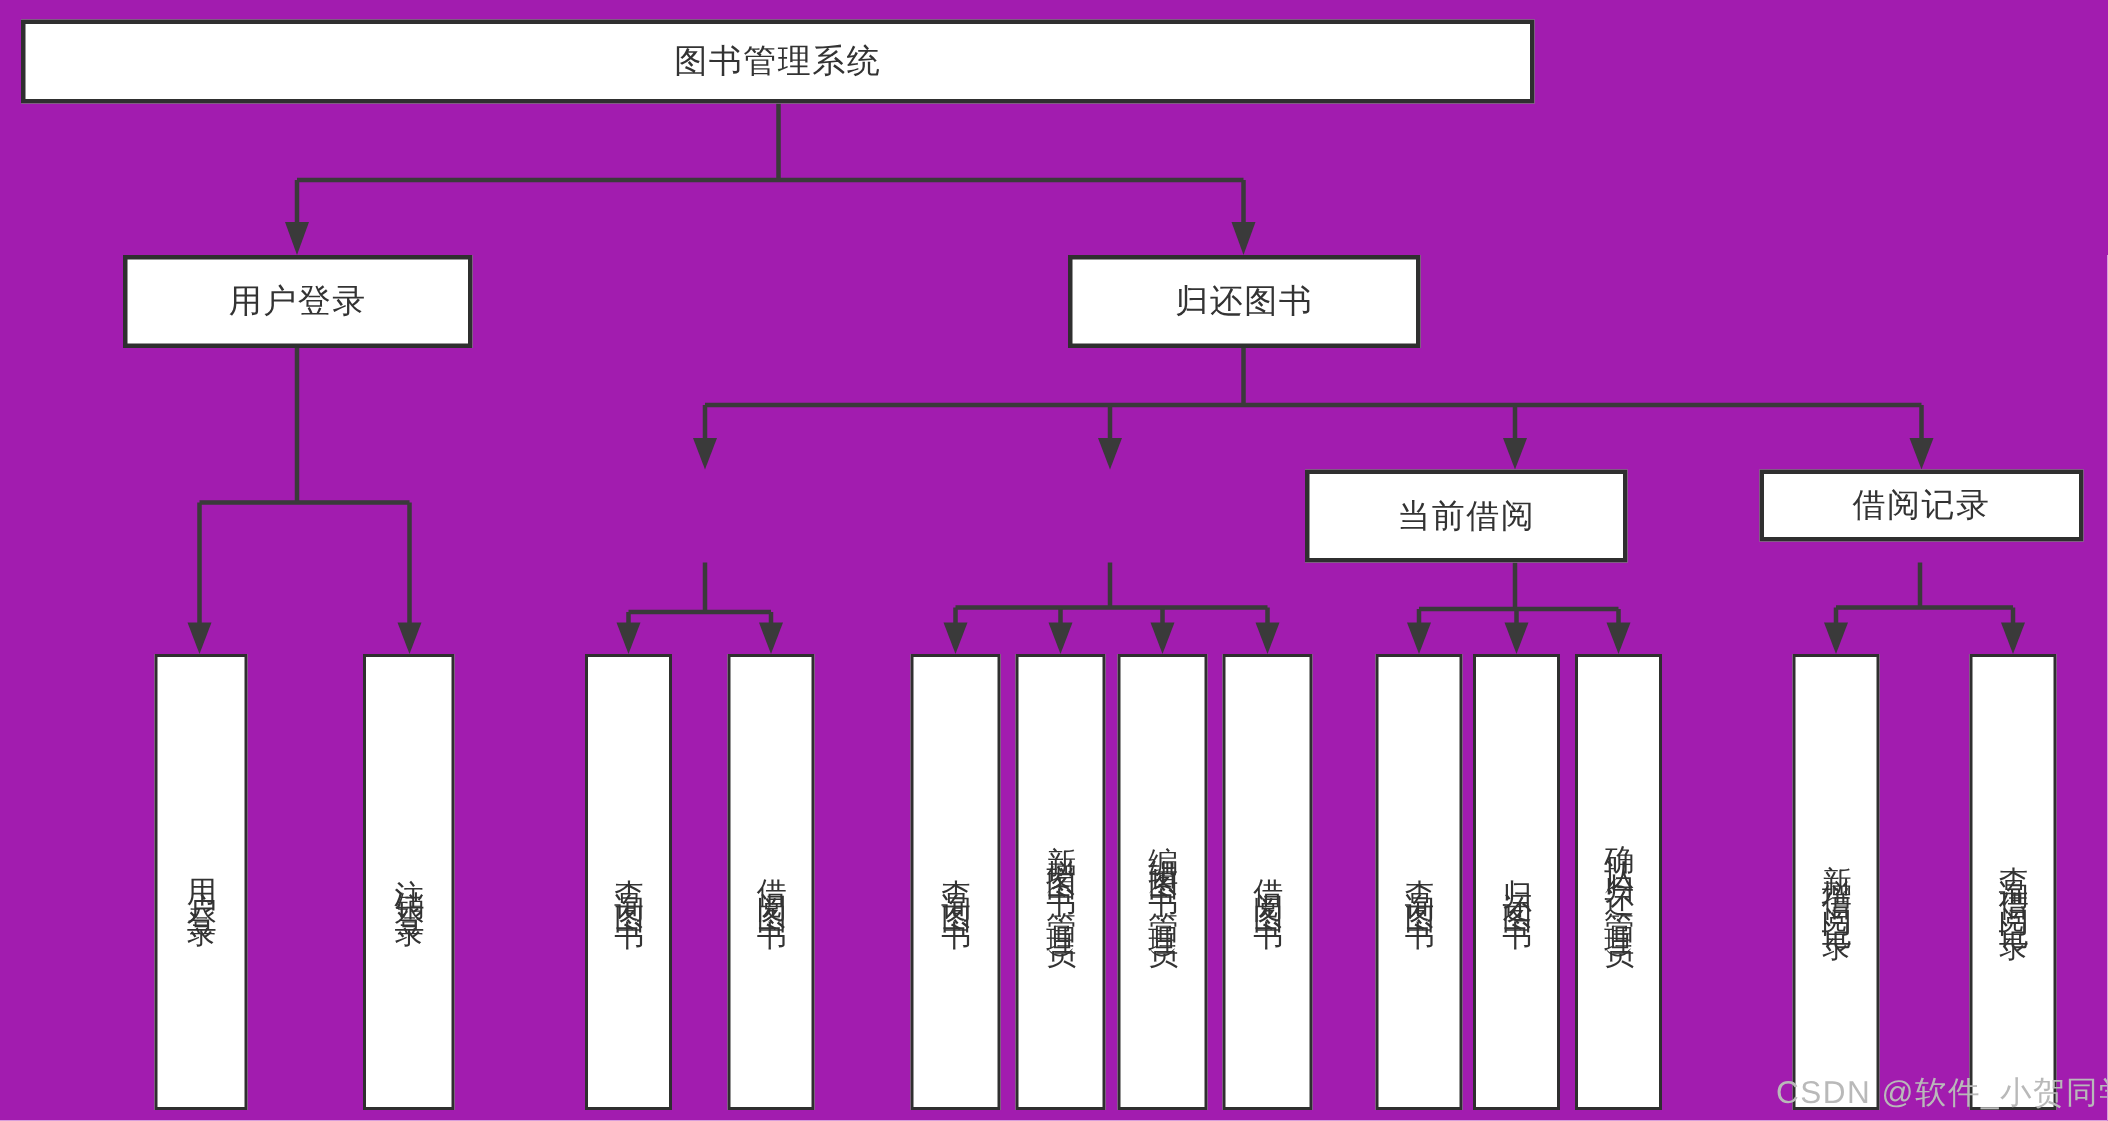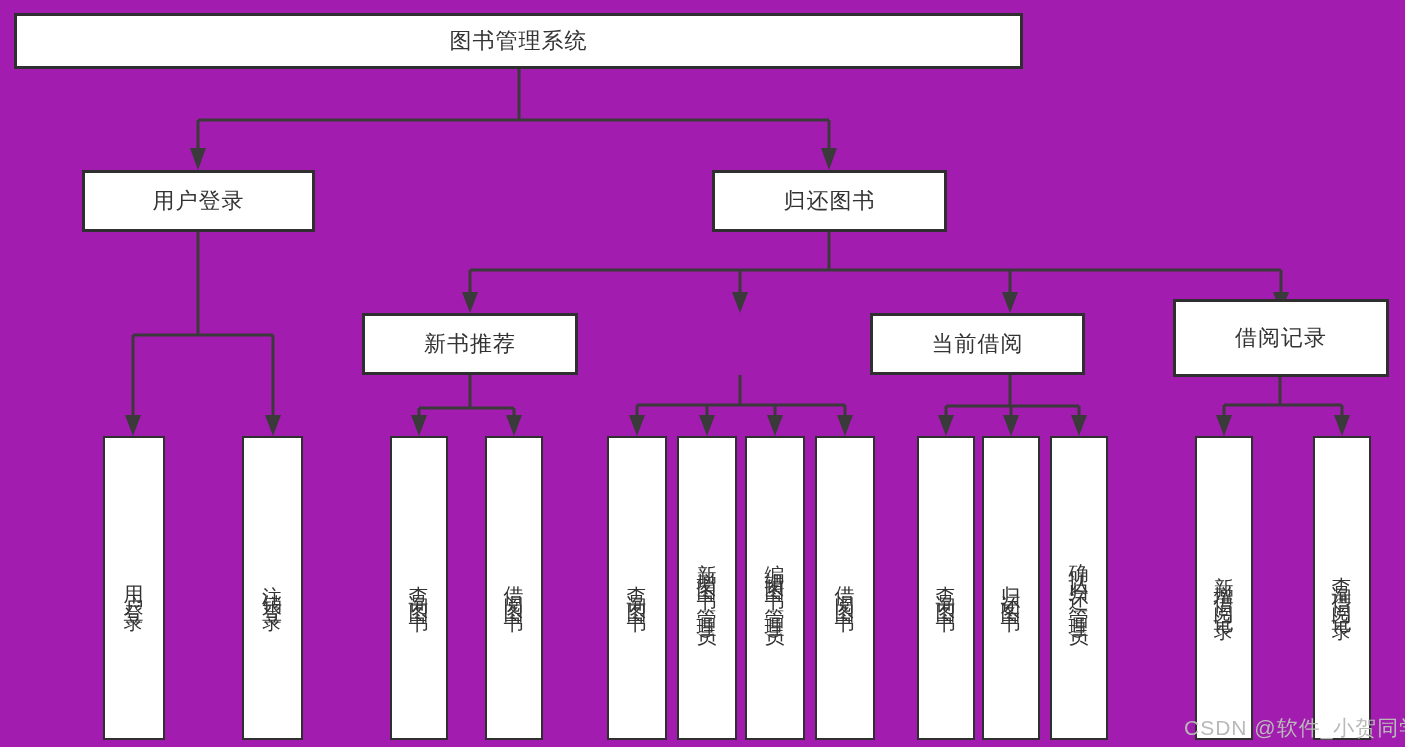--- a/index.html
+++ b/index.html
@@ -106,27 +106,24 @@
     <span>图书管理系统</span>
   </div>
 
   <div class="node" style="left:82px; top:170px; width:233px; height:62px">
     <span>用户登录</span>
   </div>
   <div class="node" style="left:712px; top:170px; width:235px; height:62px">
     <span>归还图书</span>
   </div>
 
-  <div class="node" style="left:362px; top:313px; width:216px; height:62px">
-    <span>新书推荐</span>
-  </div>
   <div class="node" style="left:870px; top:313px; width:215px; height:62px">
     <span>当前借阅</span>
   </div>
-  <div class="node" style="left:1173px; top:299px; width:216px; height:78px">
+  <div class="node" style="left:1173px; top:313px; width:216px; height:48px">
     <span>借阅记录</span>
   </div>
 
   <div class="node leaf" style="left:103px; top:436px; width:62px; height:304px">
     <span class="vtext">用户登录</span>
   </div>
   <div class="node leaf" style="left:242px; top:436px; width:61px; height:304px">
     <span class="vtext">注销登录</span>
   </div>
 

